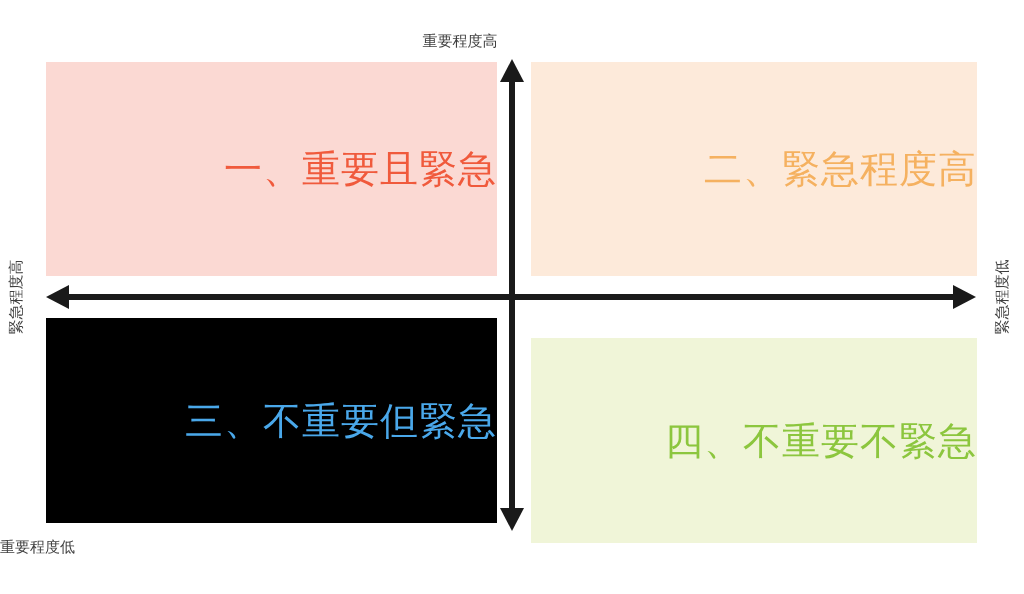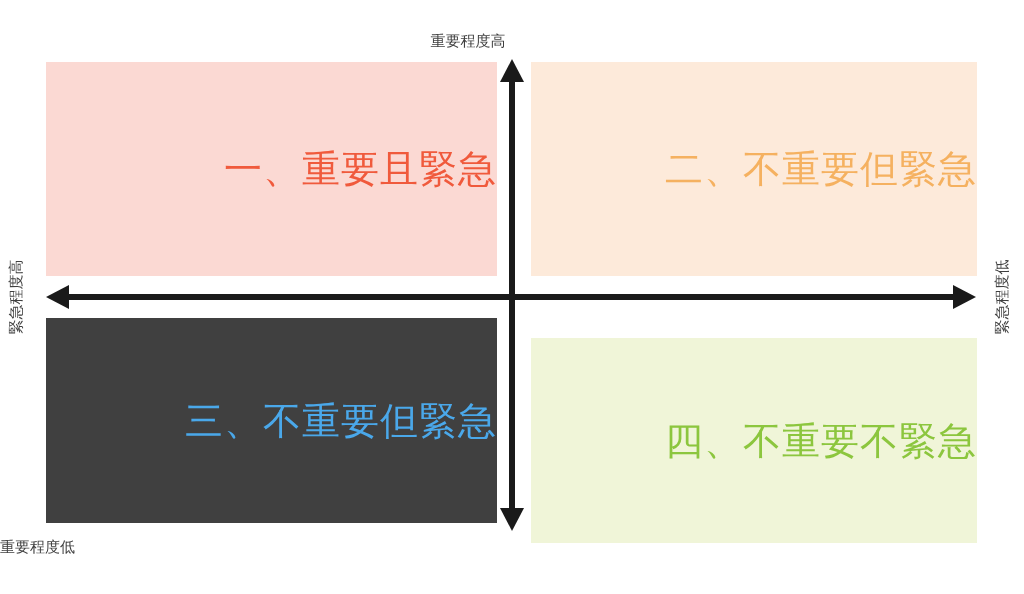--- a/index.html
+++ b/index.html
@@ -86,21 +86,20 @@
     color: #3f3f3f;
     font-size: 15px;
     white-space: nowrap;
     line-height: 1;
   }
   #label-top {
     left: 0;
     top: 34px;
     width: 920px;
     text-align: center;
-    margin-left: 8px;
   }
   #label-bottom {
     left: 0;
     top: 540px;
     width: 1024px;
     text-align: left;
   }
   #label-left {
     left: 8px;
     top: 297px;
@@ -123,24 +122,24 @@
 </head>
 <body>
 
 <div id="matrix-canvas">
 
   <div class="quad" id="quad-1" style="background: rgb(251, 217, 211);">
     <span class="quad-label" style="color: rgb(240, 90, 60);">一、重要且緊急</span>
   </div>
 
   <div class="quad" id="quad-2" style="background: rgb(253, 234, 218);">
-    <span class="quad-label" style="color: rgb(245, 177, 96);">二、不重要但緊急</span>
+    <span class="quad-label" style="color: rgb(245, 177, 96);">二、緊急程度高</span>
   </div>
 
-  <div class="quad" id="quad-3" style="background: #404040;">
+  <div class="quad" id="quad-3" style="background: #000000;">
     <span class="quad-label" style="color: rgb(74, 168, 234);">三、不重要但緊急</span>
   </div>
 
   <div class="quad" id="quad-4" style="background: rgb(240, 245, 216); margin-top: 20px;">
     <span class="quad-label" style="color: rgb(140, 198, 62);">四、不重要不緊急</span>
   </div>
 
   <svg id="axis-layer" viewBox="0 0 1024 594">
 
     <g>

